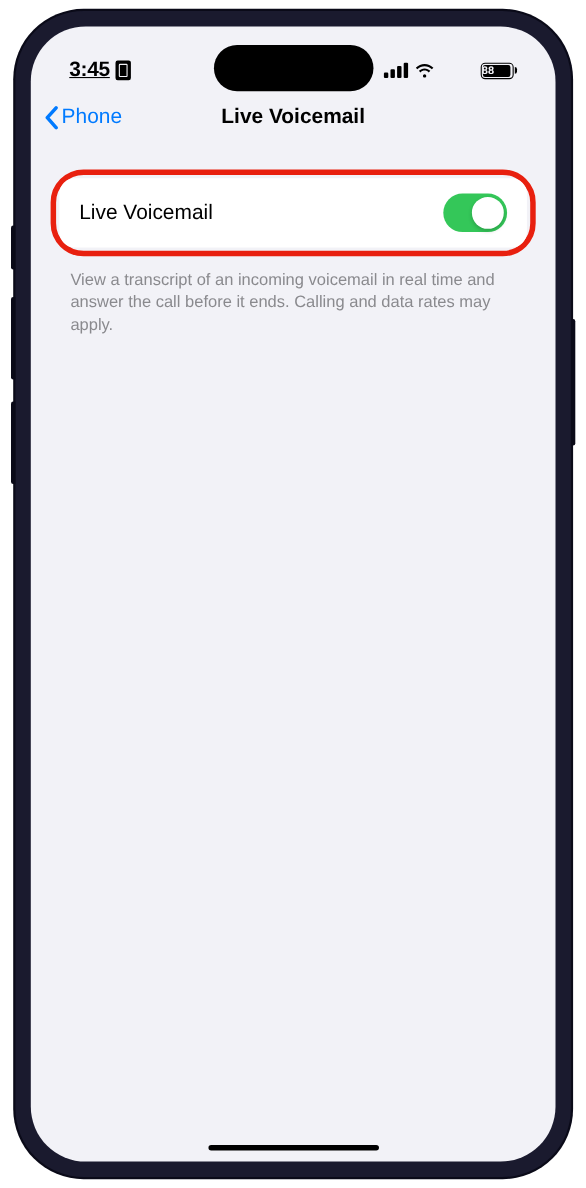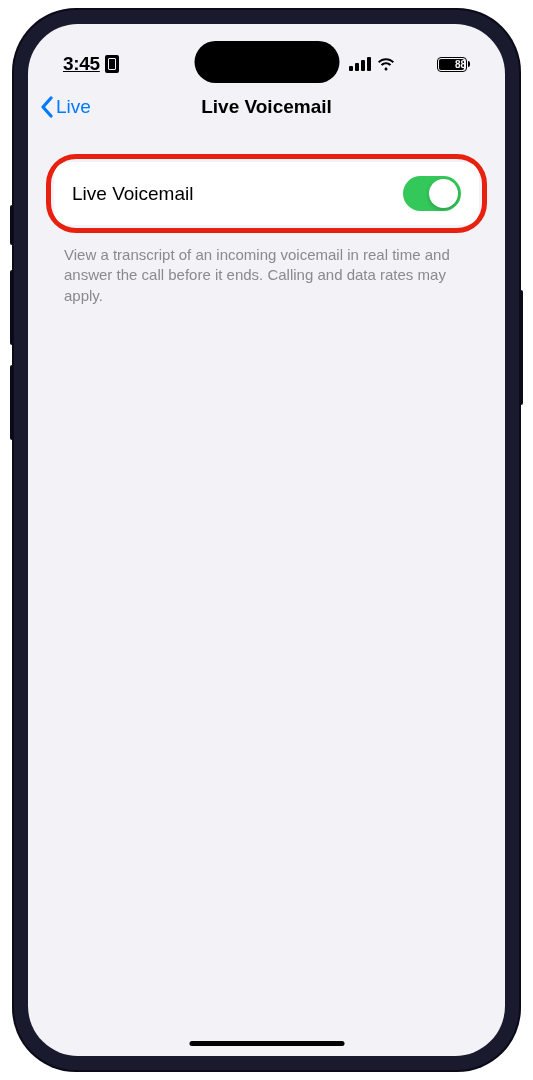--- a/index.html
+++ b/index.html
@@ -166,21 +166,21 @@
     }
     
     .battery {
       width: 30px;
       height: 15px;
       border: 1.5px solid #000;
       border-radius: 4px;
       position: relative;
       display: flex;
       align-items: center;
-      justify-content: flex-end;
+      justify-content: flex-start;
       margin-left: 36px;
     }
     
     .battery-fill {
       position: absolute;
       left: 1px;
       top: 1px;
       bottom: 1px;
       width: 88%;
       background: #000;
@@ -331,21 +331,21 @@
           <div class="battery-tip"></div>
         </div>
       </div>
     </div>
 
     <div class="nav-bar">
       <div class="back-button">
         <svg class="chevron-back" viewBox="0 0 13 22" fill="none" stroke="#007aff" stroke-width="3.2" stroke-linecap="round" stroke-linejoin="round">
           <path d="M11 2 L3 11 L11 20"></path>
         </svg>
-        <span>Live</span>
+        <span>Phone</span>
       </div>
       <div class="nav-title">Live Voicemail</div>
     </div>
 
     <div class="content">
       <div class="setting-row-highlight">
         <div class="setting-row">
           <span class="setting-label">Live Voicemail</span>
           <div class="toggle">
             <div class="toggle-knob"></div>

